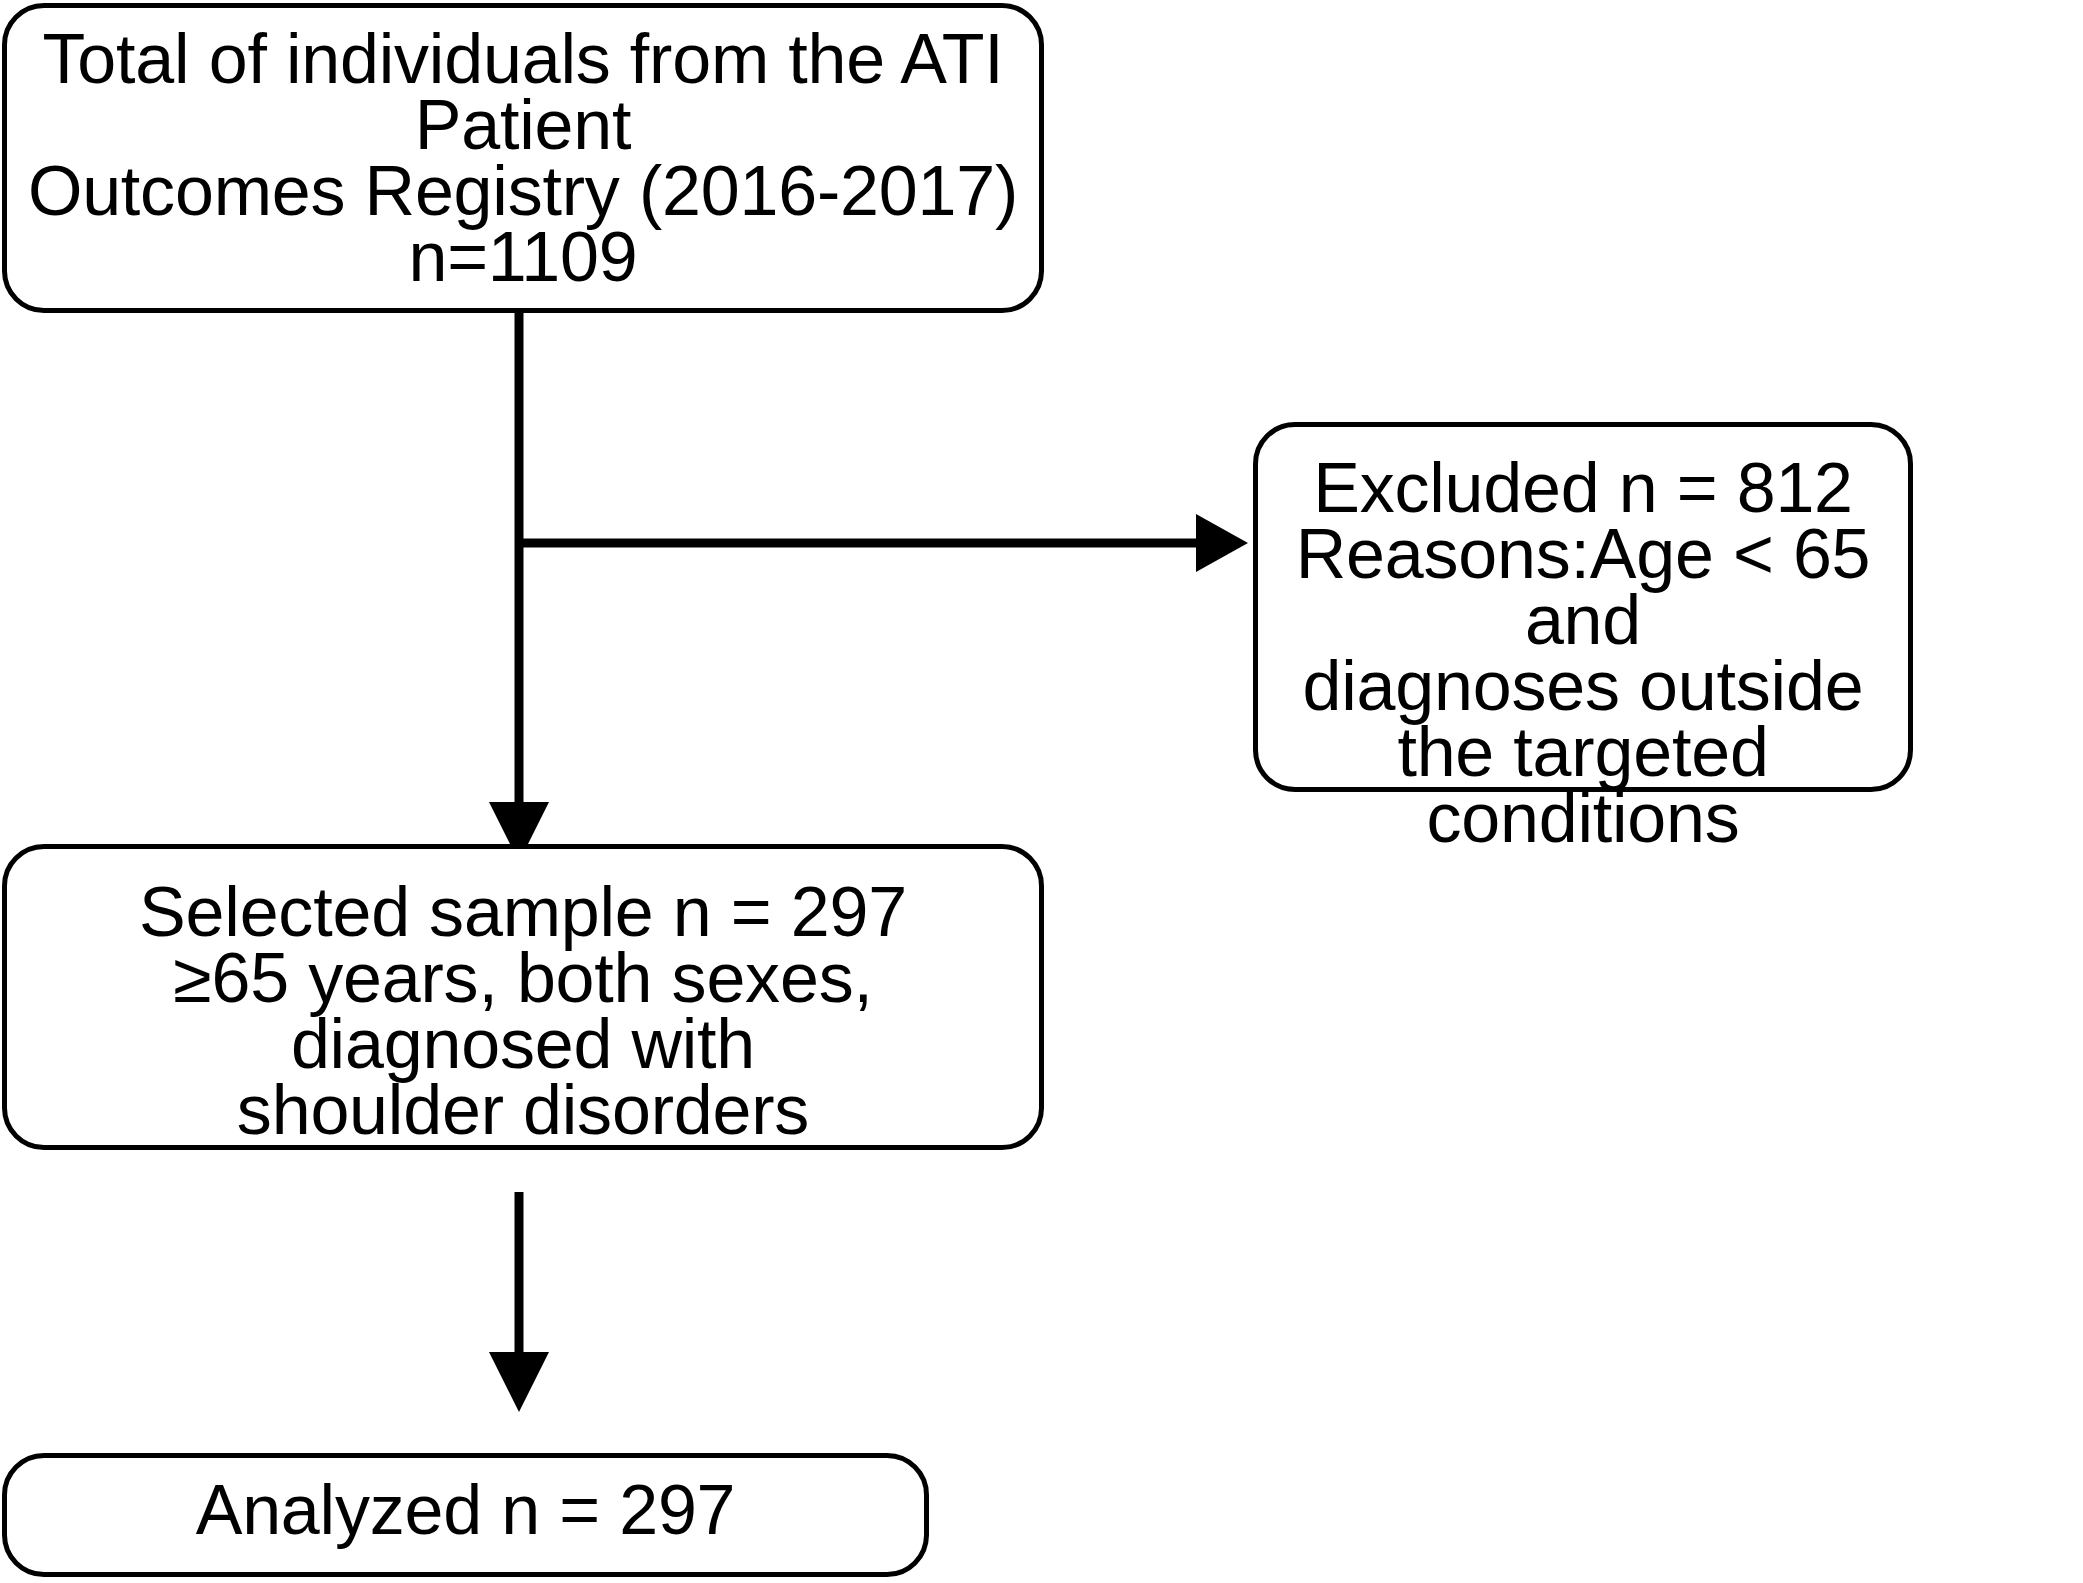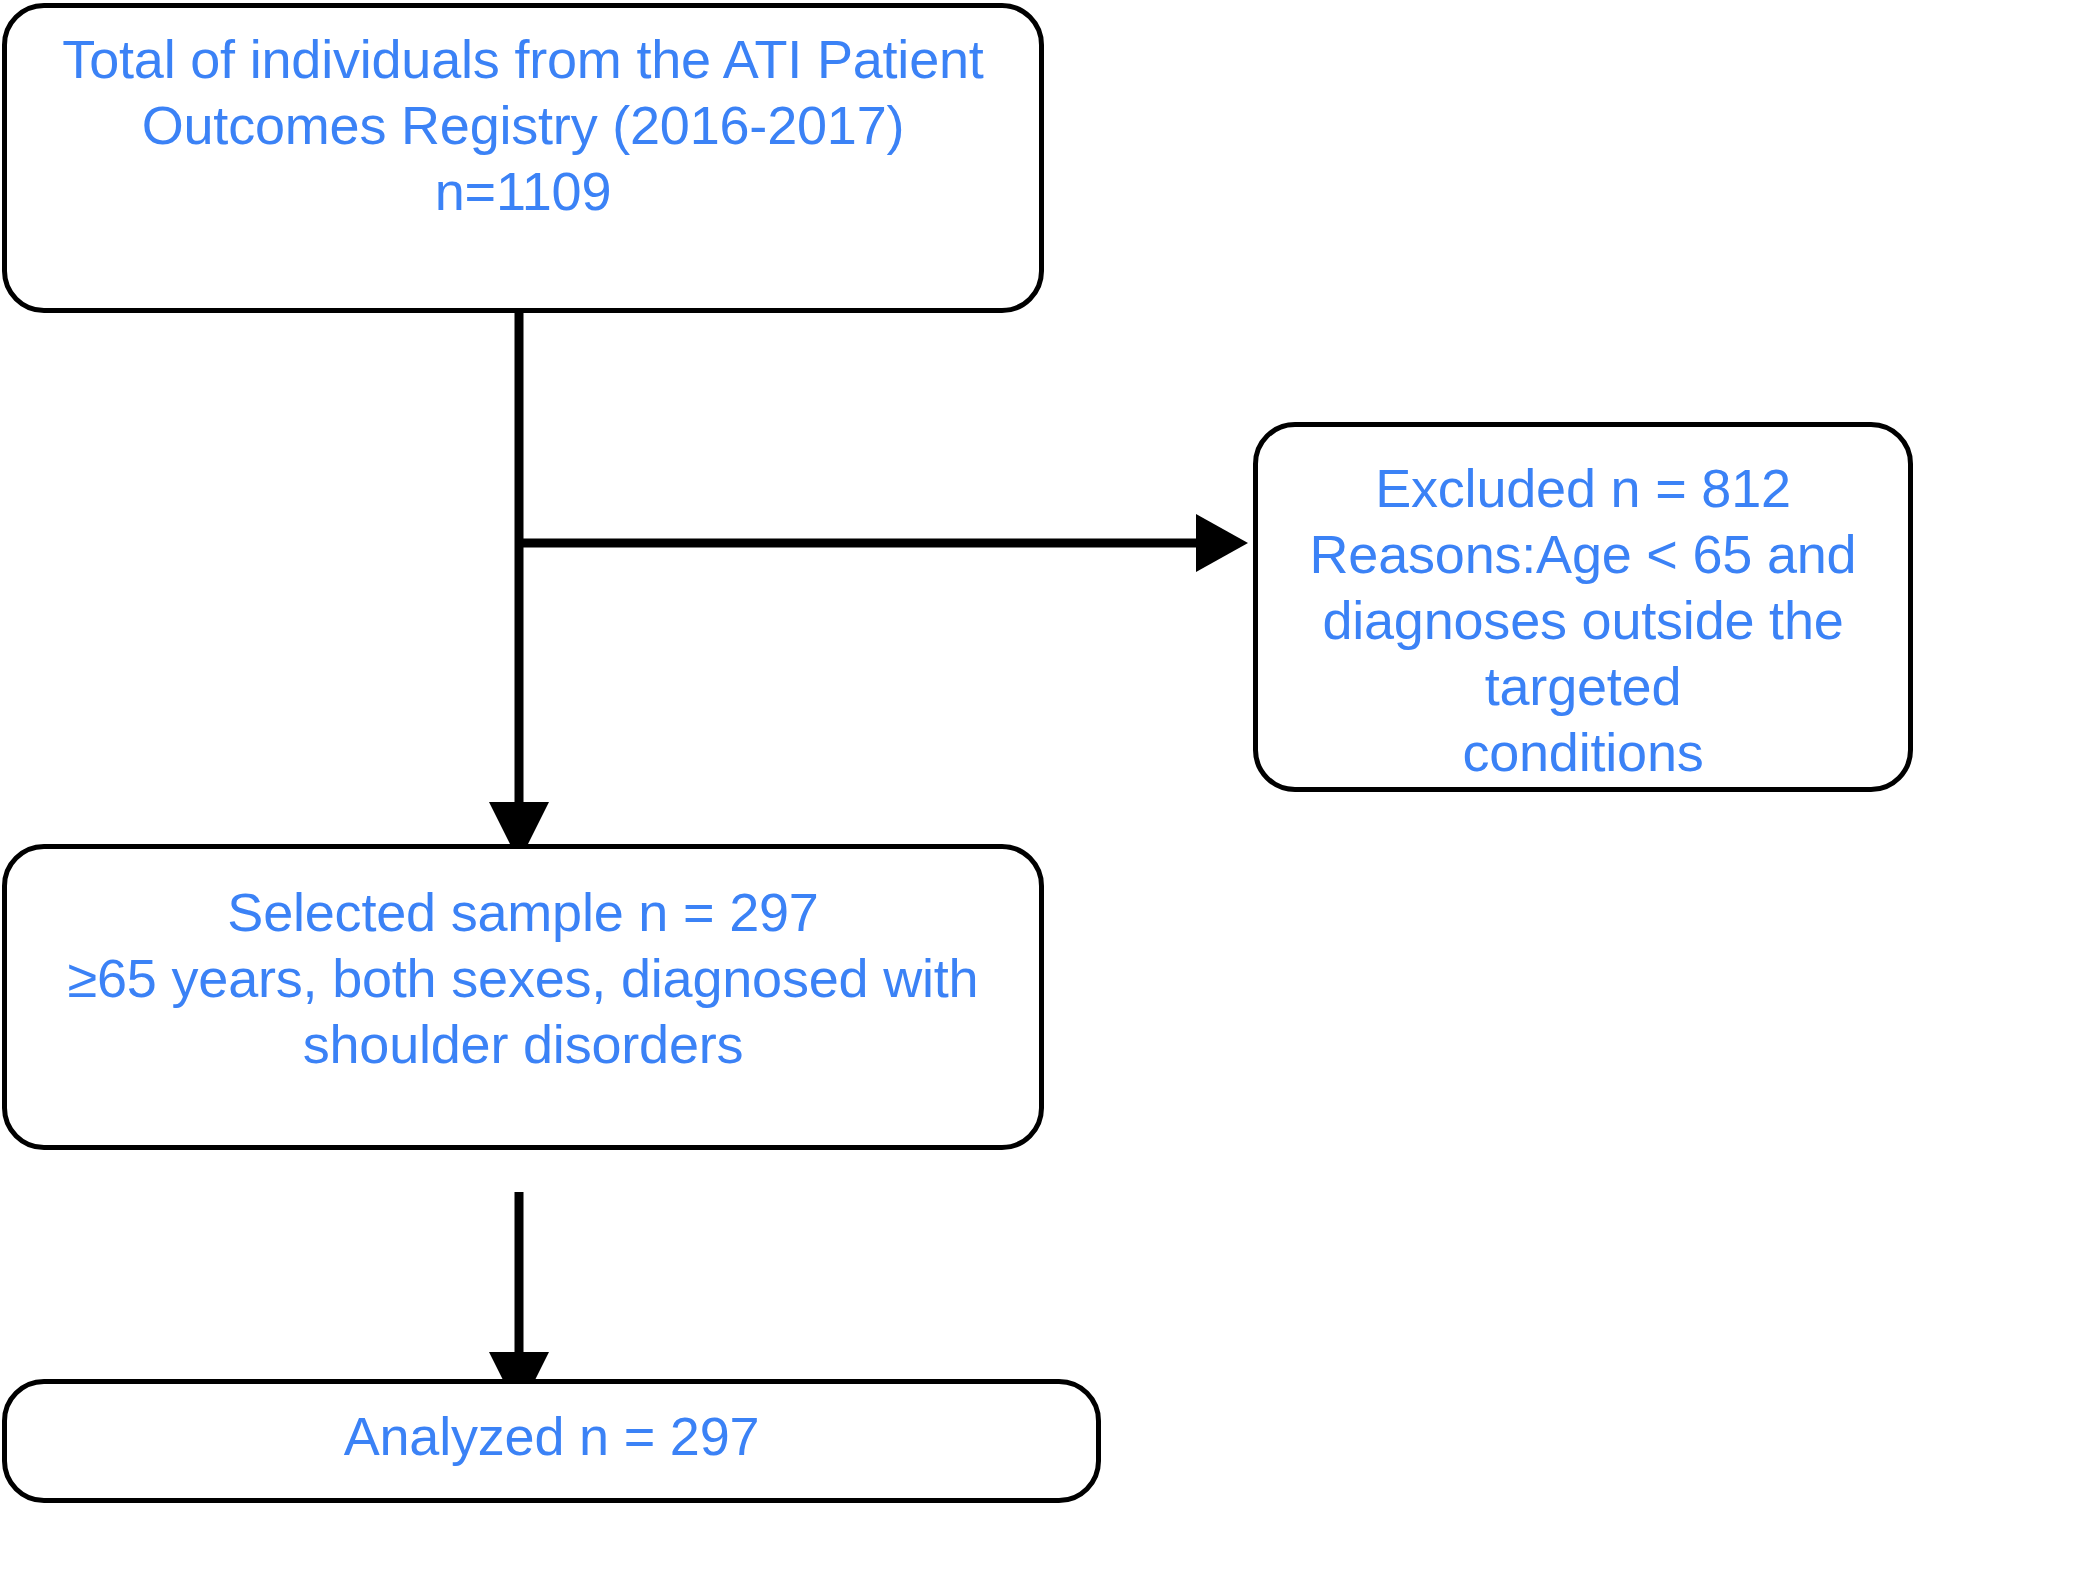--- a/index.html
+++ b/index.html
@@ -20,22 +20,22 @@
     box-sizing: border-box;
     border: 5px solid #000000;
     border-radius: 42px;
     background: #ffffff;
   }
   .flow-box-text {
     position: absolute;
     left: 0;
     right: 0;
     text-align: center;
-    color: #3b82f6;
-    font-size: 54px;
+    color: #000000;
+    font-size: 70px;
     line-height: 66px;
     white-space: pre-line;
     letter-spacing: -0.2px;
   }
 
   
   #box-registry-total {
     left: 2px;
     top: 3px;
     width: 1042px;
@@ -63,22 +63,22 @@
     width: 1042px;
     height: 306px;
   }
   #box-selected-sample .flow-box-text {
     top: 30px;
   }
 
   
   #box-analyzed {
     left: 2px;
-    top: 1379px;
-    width: 1099px;
+    top: 1453px;
+    width: 927px;
     height: 124px;
   }
   #box-analyzed .flow-box-text {
     top: 19px;
   }
 
   
   .connector-svg {
     position: absolute;
     left: 0;

